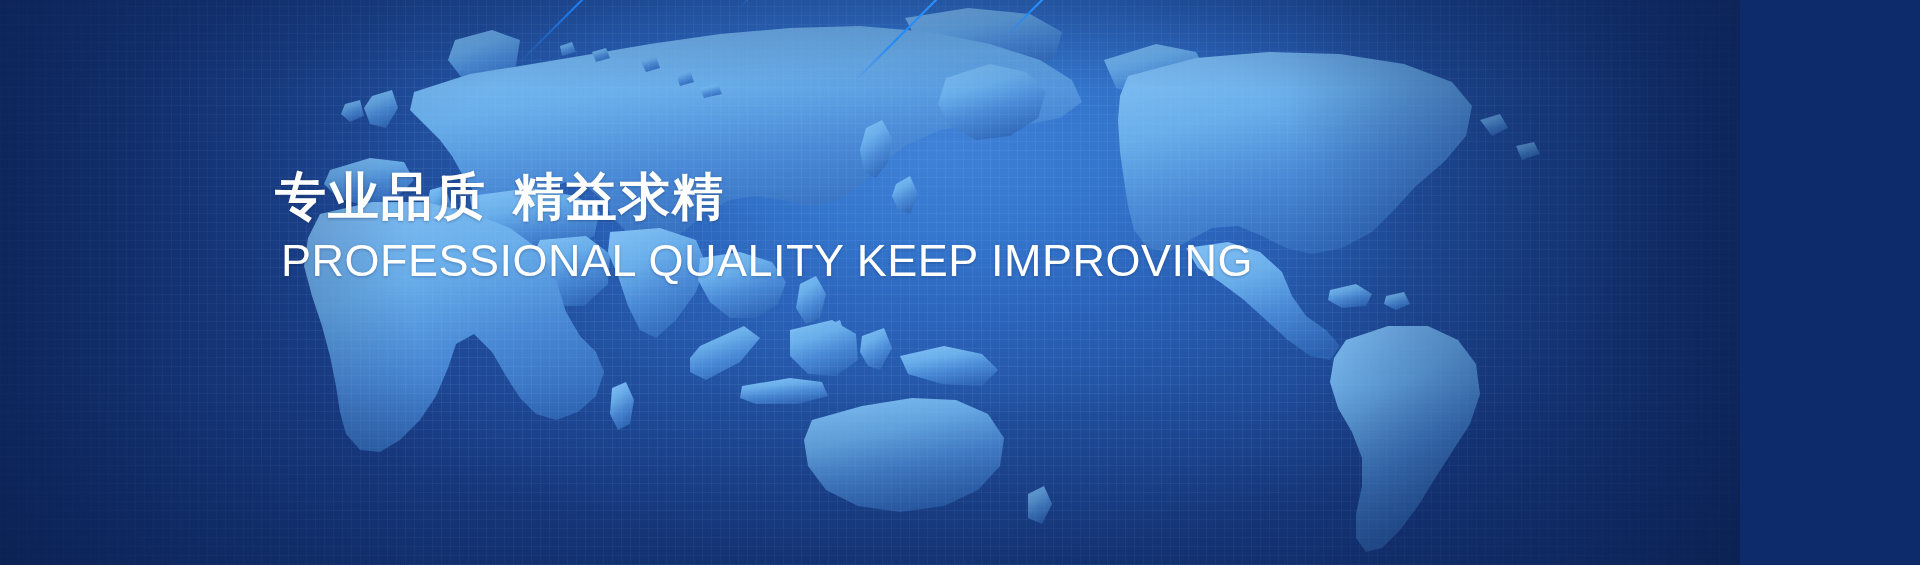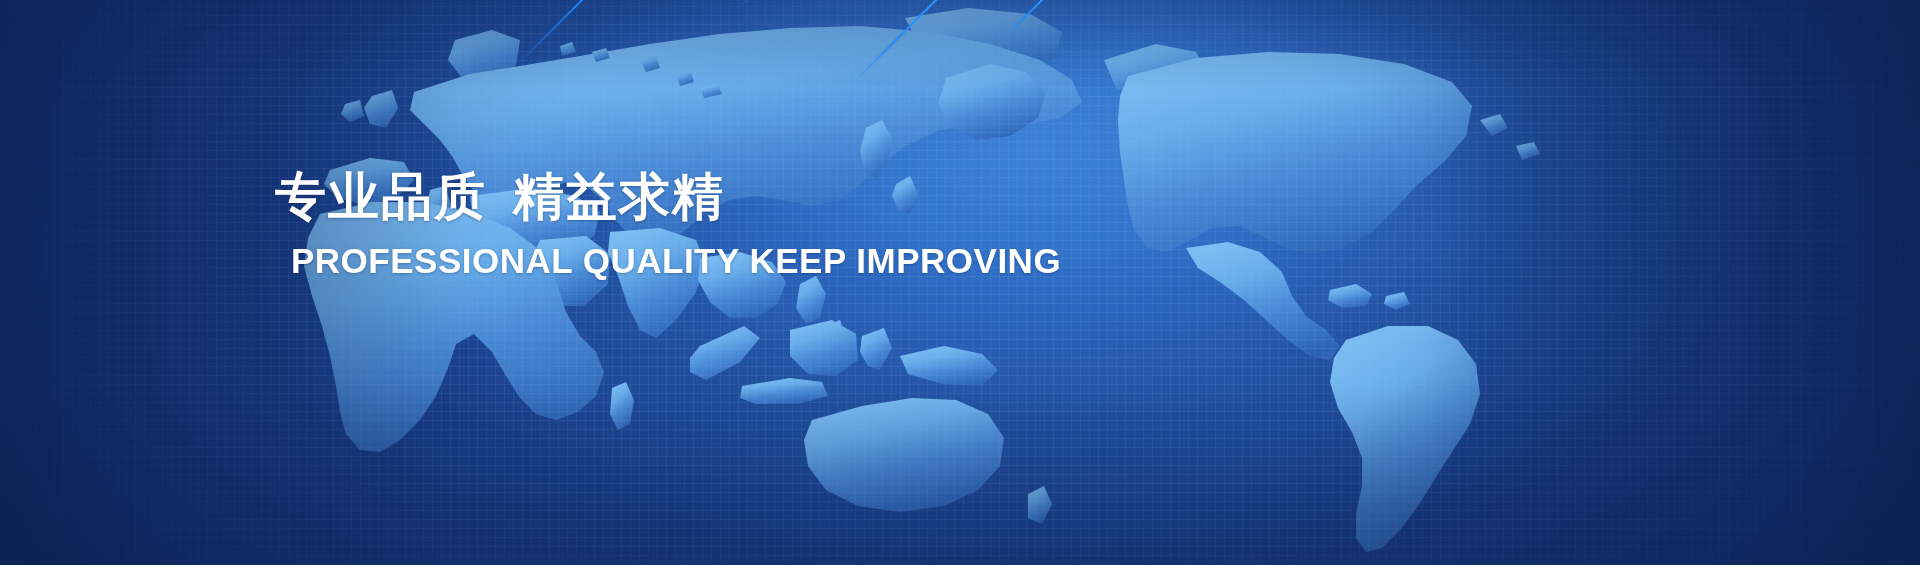--- a/index.html
+++ b/index.html
@@ -7,21 +7,21 @@
     margin: 0;
     padding: 0;
     background: #0d2a6b;
   }
   body {
     font-family: "Liberation Sans", "DejaVu Sans", sans-serif;
   }
 
   #banner {
     position: relative;
-    width: 1920px;
+    width: 1740px;
     height: 565px;
     overflow: hidden;
     background: #19408f;
   }
 
   
   .bg-base {
     position: absolute;
     inset: 0;
     background:
@@ -122,24 +122,24 @@
     font-size: 51px;
     line-height: 58px;
     font-weight: bold;
     color: #ffffff;
     letter-spacing: 2px;
     white-space: nowrap;
     text-shadow: 0 1px 3px rgba(8,28,72,0.35);
   }
   .headline .gap { display: inline-block; width: 26px; }
   .subheadline {
-    margin: 14px 0 0 16px;
-    font-size: 35px;
+    margin: 14px 0 0 6px;
+    font-size: 45px;
     line-height: 42px;
-    font-weight: bold;
+    font-weight: normal;
     color: #ffffff;
     letter-spacing: 0.5px;
     white-space: nowrap;
     text-shadow: 0 1px 3px rgba(8,28,72,0.30);
   }
 </style>
 </head>
 <body>
 
 <div id="banner">

